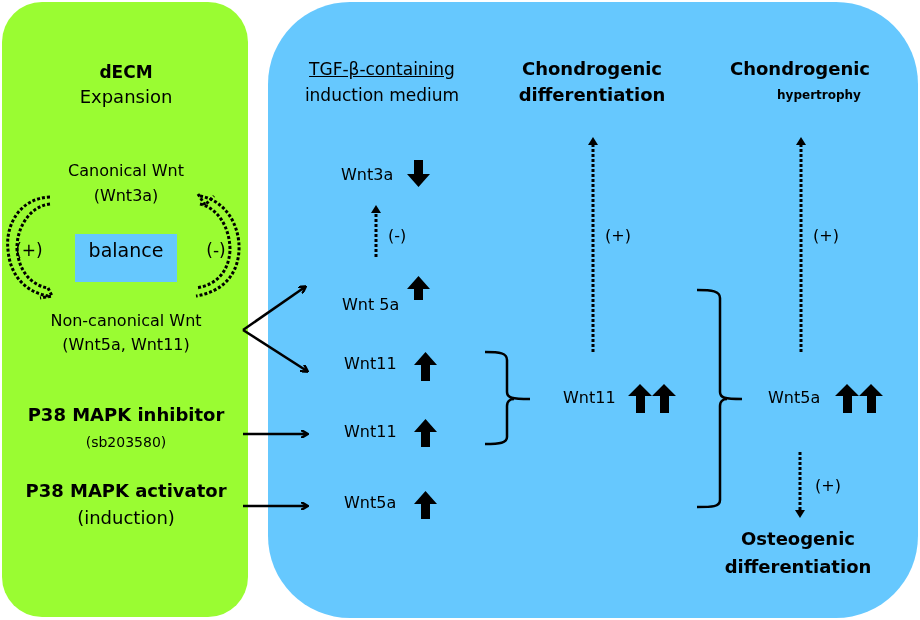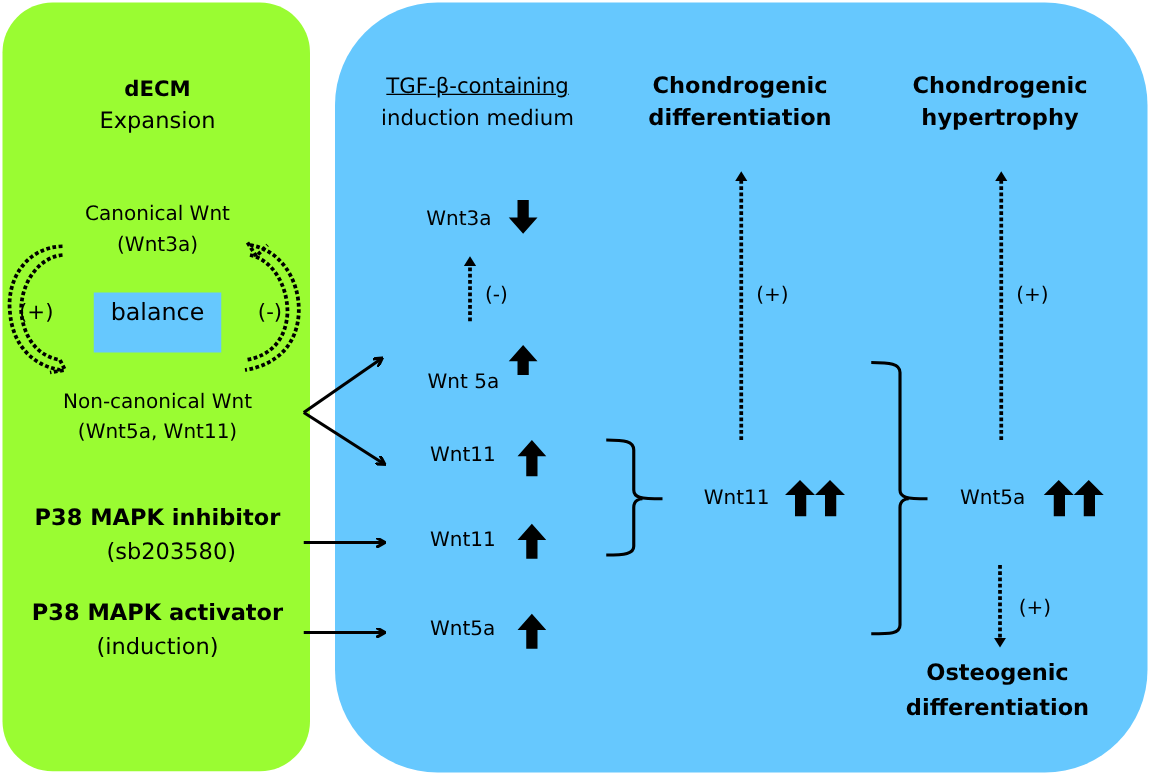--- a/index.html
+++ b/index.html
@@ -24,30 +24,30 @@
 <div class="t b c" style="left:126px; top:61px;">dECM</div>
 <div class="t c" style="left:126px; top:86px; font-size:18px;">Expansion</div>
 <div class="t c" style="left:126px; top:160px; font-size:16px;">Canonical Wnt</div>
 <div class="t c" style="left:126px; top:185px; font-size:16px;">(Wnt3a)</div>
 <div id="balance" style="background: rgb(102, 200, 254);">balance</div>
 <div class="t c" style="left:29px; top:239px; font-size:17px;">(+)</div>
 <div class="t c" style="left:216px; top:239px; font-size:17px;">(-)</div>
 <div class="t c" style="left:126px; top:310px; font-size:16px;">Non-canonical Wnt</div>
 <div class="t c" style="left:126px; top:334px; font-size:16px;">(Wnt5a, Wnt11)</div>
 <div class="t b c" style="left:126px; top:404px; font-size:18px;">P38 MAPK inhibitor</div>
-<div class="t c" style="left:126px; top:431px; font-size:18px;margin-left:11px;">(sb203580)</div>
+<div class="t c" style="left:126px; top:431px; font-size:14px;">(sb203580)</div>
 <div class="t b c" style="left:126px; top:480px; font-size:18px;">P38 MAPK activator</div>
 <div class="t c" style="left:126px; top:507px; font-size:18px;">(induction)</div>
 
 <div class="t c" style="left:382px; top:58px; font-size:17px;text-decoration:underline;">TGF-β-containing</div>
 <div class="t c" style="left:382px; top:84px; font-size:17px;">induction medium</div>
 <div class="t b c" style="left:592px; top:58px; font-size:18px;">Chondrogenic</div>
 <div class="t b c" style="left:592px; top:84px; font-size:18px;">differentiation</div>
 <div class="t b c" style="left:800px; top:58px; font-size:18px;">Chondrogenic</div>
-<div class="t b c" style="left:800px; top:84px; font-size:18px;">hypertrophy</div>
+<div class="t b c" style="left:819px; top:84px; font-size:12px;">hypertrophy</div>
 <div class="t b c" style="left:798px; top:528px; font-size:18px;">Osteogenic</div>
 <div class="t b c" style="left:798px; top:556px; font-size:18px;">differentiation</div>
 
 <div class="t" style="left:341px; top:164px; font-size:16px;">Wnt3a</div>
 <div class="t" style="left:342px; top:277px; font-size:16px;margin-top:17px;">Wnt 5a</div>
 <div class="t" style="left:344px; top:353px; font-size:16px;">Wnt11</div>
 <div class="t" style="left:344px; top:421px; font-size:16px;">Wnt11</div>
 <div class="t" style="left:344px; top:492px; font-size:16px;">Wnt5a</div>
 <div class="t" style="left:563px; top:387px; font-size:16px;">Wnt11</div>
 <div class="t" style="left:768px; top:387px; font-size:16px;">Wnt5a</div>

